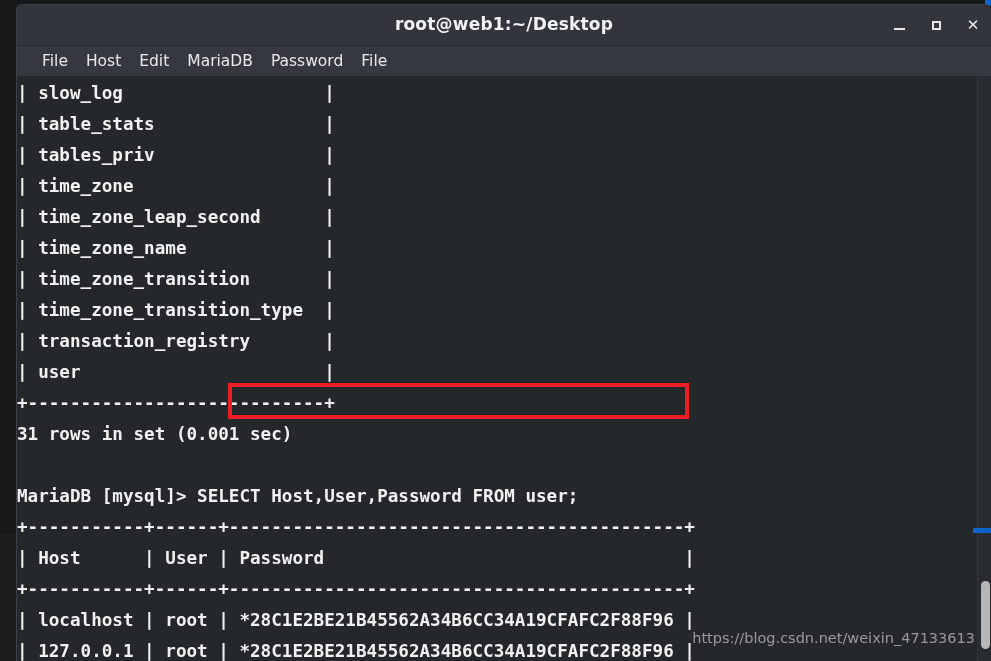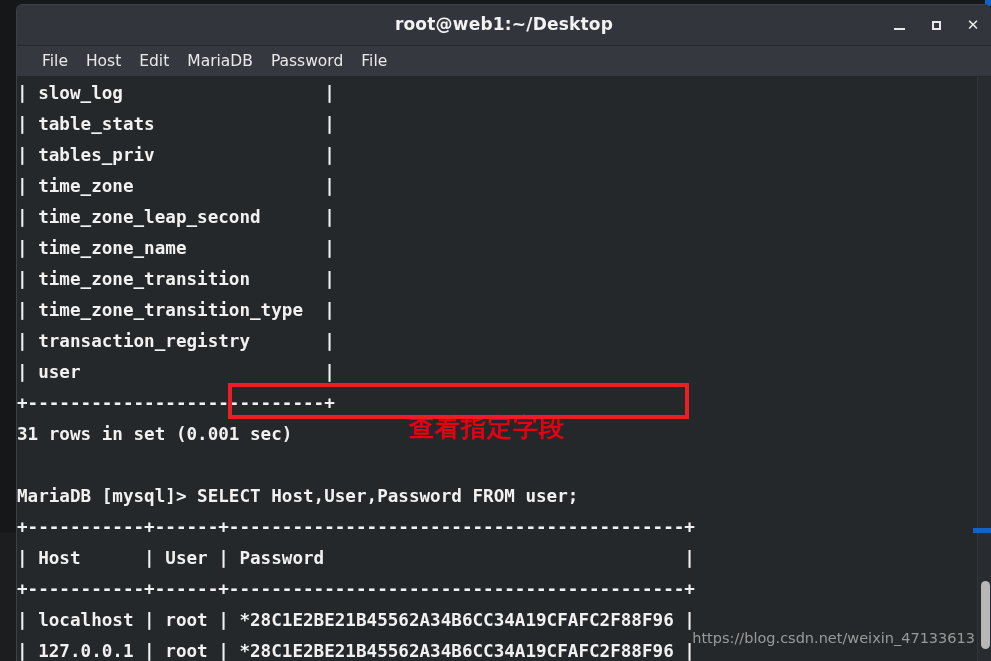--- a/index.html
+++ b/index.html
@@ -255,21 +255,20 @@
 | Host      | User | Password                                  |
 +-----------+------+-------------------------------------------+
 | localhost | root | *28C1E2BE21B45562A34B6CC34A19CFAFC2F88F96 |
 | 127.0.0.1 | root | *28C1E2BE21B45562A34B6CC34A19CFAFC2F88F96 |
 | ::1       | root | *28C1E2BE21B45562A34B6CC34A19CFAFC2F88F96 |
 +-----------+------+-------------------------------------------+
 3 rows in set (0.001 sec)
 
 MariaDB [mysql]&gt; </div>
 
-      <div class="annot-cn">查看指定字段</div>
 
       <div class="annot-box"></div>
 
       <div class="scrollbar">
         <div class="scroll-thumb"></div>
       </div>
 
       <div class="watermark">https://blog.csdn.net/weixin_47133613</div>
     </div>
 

